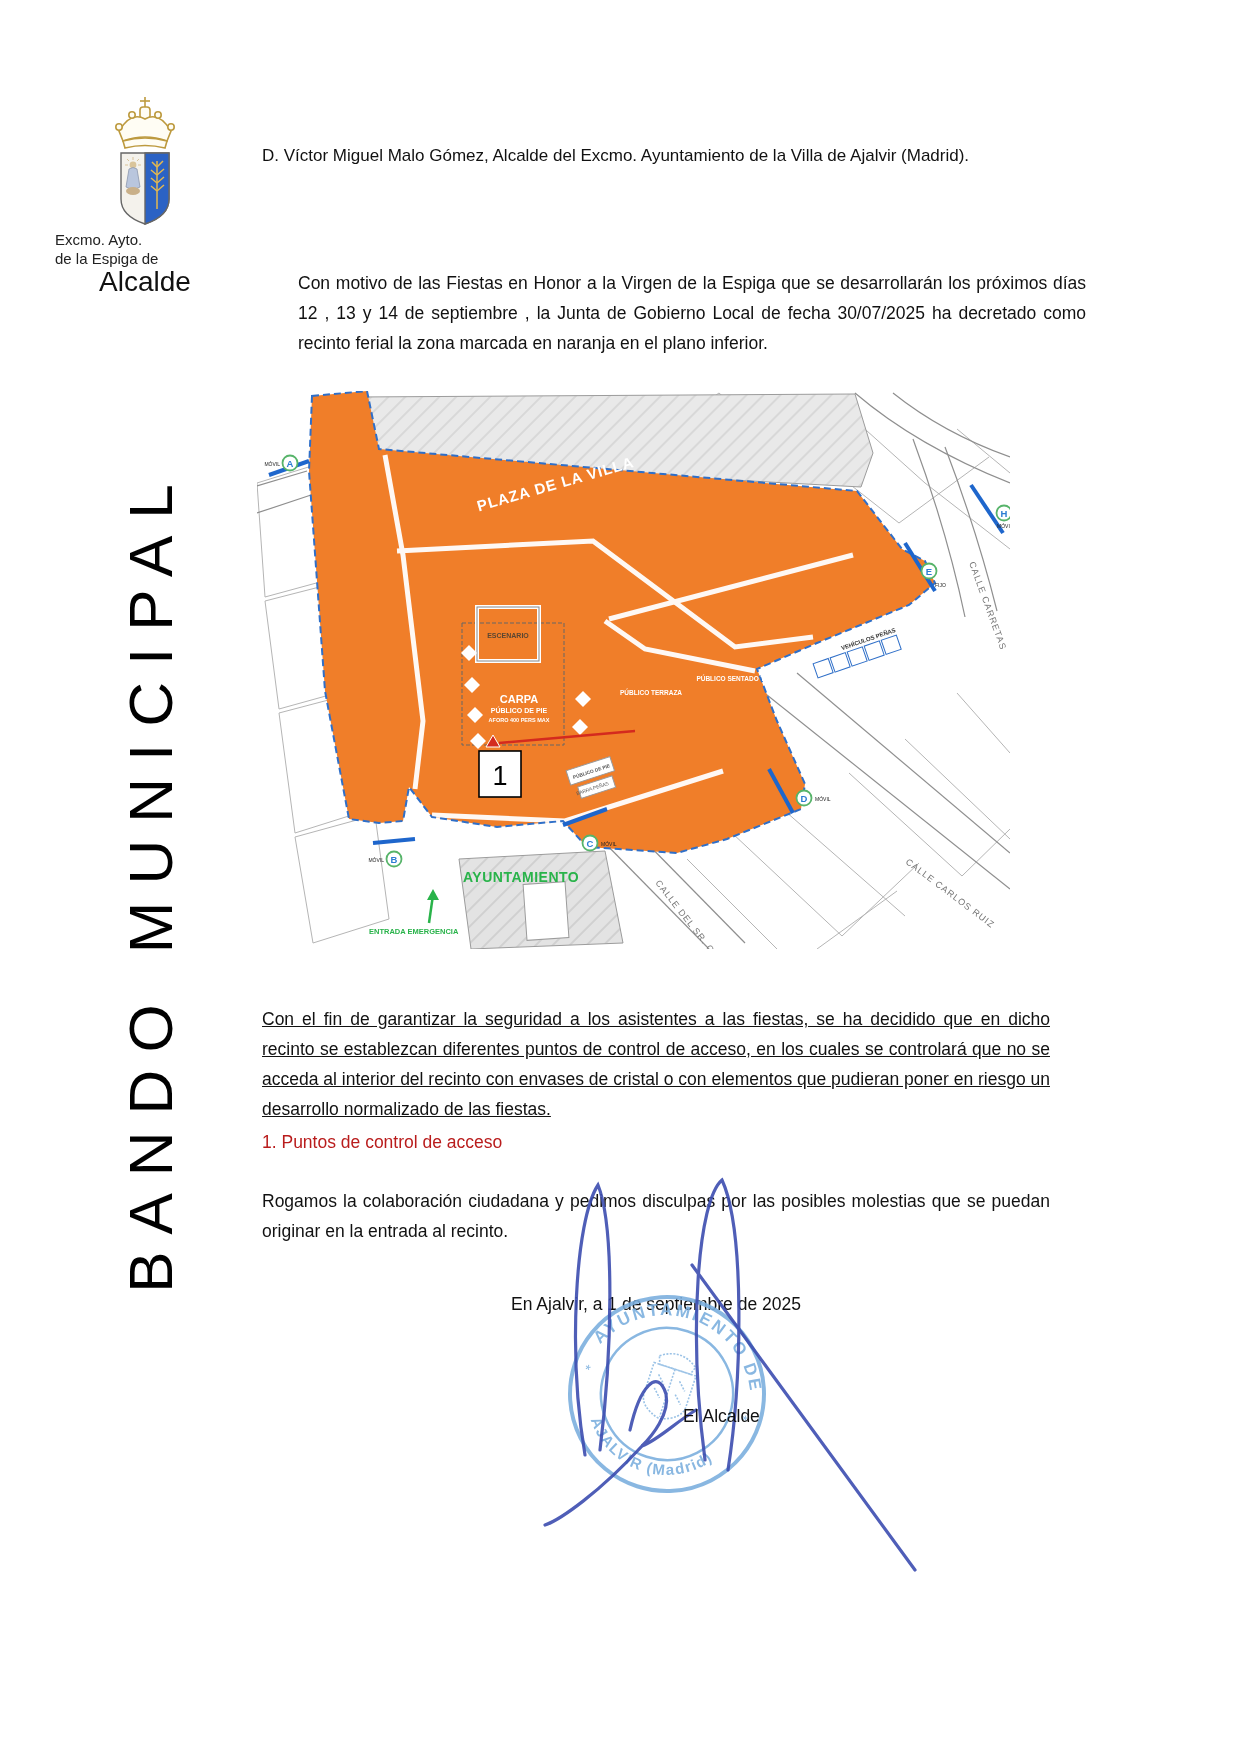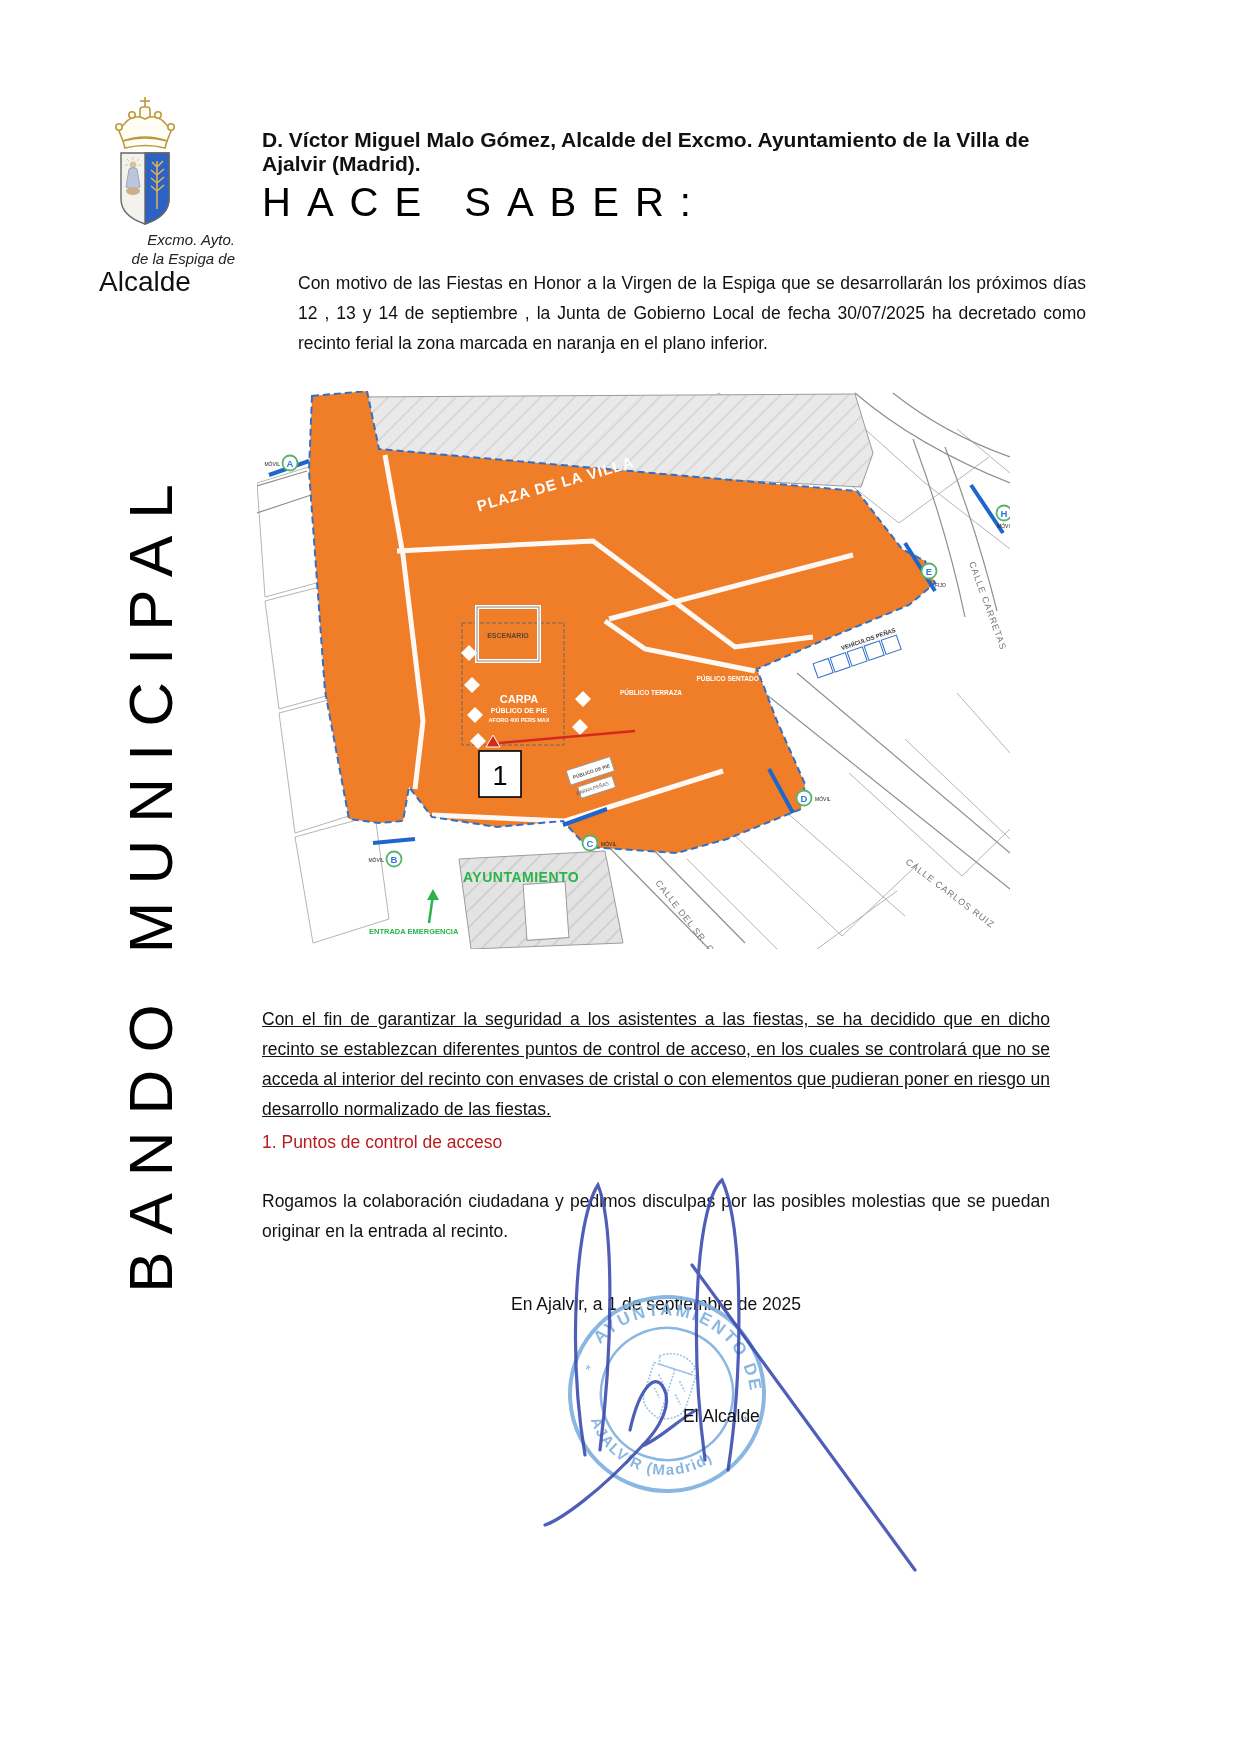--- a/index.html
+++ b/index.html
@@ -1,28 +1,28 @@
 <!DOCTYPE html>
 <html><head>
 <meta charset="utf-8">
 <style>
   html,body{margin:0;padding:0;background:#ffffff;}
   .page{
     position:relative;width:1240px;height:1755px;background:#ffffff;overflow:hidden;
     font-family:"Liberation Sans",sans-serif;color:#111;
   }
   .crest{position:absolute;left:101px;top:95px;width:88px;height:132px;}
-  .crest-caption{position:absolute;left:55px;top:230px;width:180px;text-align:right;line-height:19px;font-size:15px;color:#222;font-style:italic;}
+  .crest-caption{position:absolute;left:55px;top:230px;width:180px;text-align:left;line-height:19px;font-size:15px;color:#222;}
   .crest-town{position:absolute;left:55px;top:266px;width:180px;text-align:center;font-size:28px;color:#111;}
   .vertical-title{
     position:absolute;left:150px;top:880px;transform:translate(-50%,-50%) rotate(-90deg);
     white-space:nowrap;font-size:62px;letter-spacing:17px;font-weight:400;color:#000;
     font-family:"Liberation Sans",sans-serif;
   }
-  .intro{position:absolute;left:262px;top:128px;width:790px;font-size:21px;color:#111;font-weight:bold;}
+  .intro{position:absolute;left:262px;top:146px;width:790px;font-size:17px;color:#111;}
   .hace-saber{position:absolute;left:262px;top:180px;font-size:40px;letter-spacing:.40em;color:#000;}
   .para{position:absolute;left:262px;width:788px;font-size:17.5px;line-height:30px;text-align:justify;color:#111;margin:0;}
   .p1{top:268px;margin-left:36px;}
   .p2{top:1004px;text-decoration:underline;}
   .list-heading{position:absolute;left:262px;top:1132px;font-size:17.5px;color:#b91c1c;}
   .p3{top:1186px;}
   .dateline{position:absolute;left:262px;top:1294px;width:788px;text-align:center;font-size:17.5px;color:#111;}
   .map-wrap{position:absolute;left:257px;top:391px;width:753px;height:558px;background:#fff;}
   .map-wrap svg{display:block;font-family:"Liberation Sans",sans-serif;}
   .stamp{position:absolute;left:545px;top:1272px;width:245px;height:245px;opacity:.88;z-index:2;}
@@ -77,21 +77,20 @@
   </div>
   <div class="crest-caption">
     <div>Excmo. Ayto.</div>
     <div>de la Espiga de</div>
   </div>
   <div class="crest-town">Alcalde</div>
 
   <div class="vertical-title">BANDO MUNICIPAL</div>
 
   <div class="intro">D. Víctor Miguel Malo Gómez, Alcalde del Excmo. Ayuntamiento de la Villa de Ajalvir (Madrid).</div>
-  <div class="hace-saber">HACE SABER:</div>
 
   <p class="para p1">Con motivo de las Fiestas en Honor a la Virgen de la Espiga que se desarrollarán los próximos días 12 , 13 y 14 de septiembre , la Junta de Gobierno Local de fecha 30/07/2025 ha decretado como recinto ferial la zona marcada en naranja en el plano inferior.</p>
 
   <div class="map-wrap">
     <svg viewBox="0 0 753 558" width="753" height="558">
       <defs>
         <pattern id="hatchA" patternUnits="userSpaceOnUse" width="12" height="12" patternTransform="rotate(45)">
           <rect width="12" height="12" fill="#e9e9e9"></rect>
           <line x1="0" y1="0" x2="0" y2="12" stroke="#d8d8d8" stroke-width="4"></line>
         </pattern>

